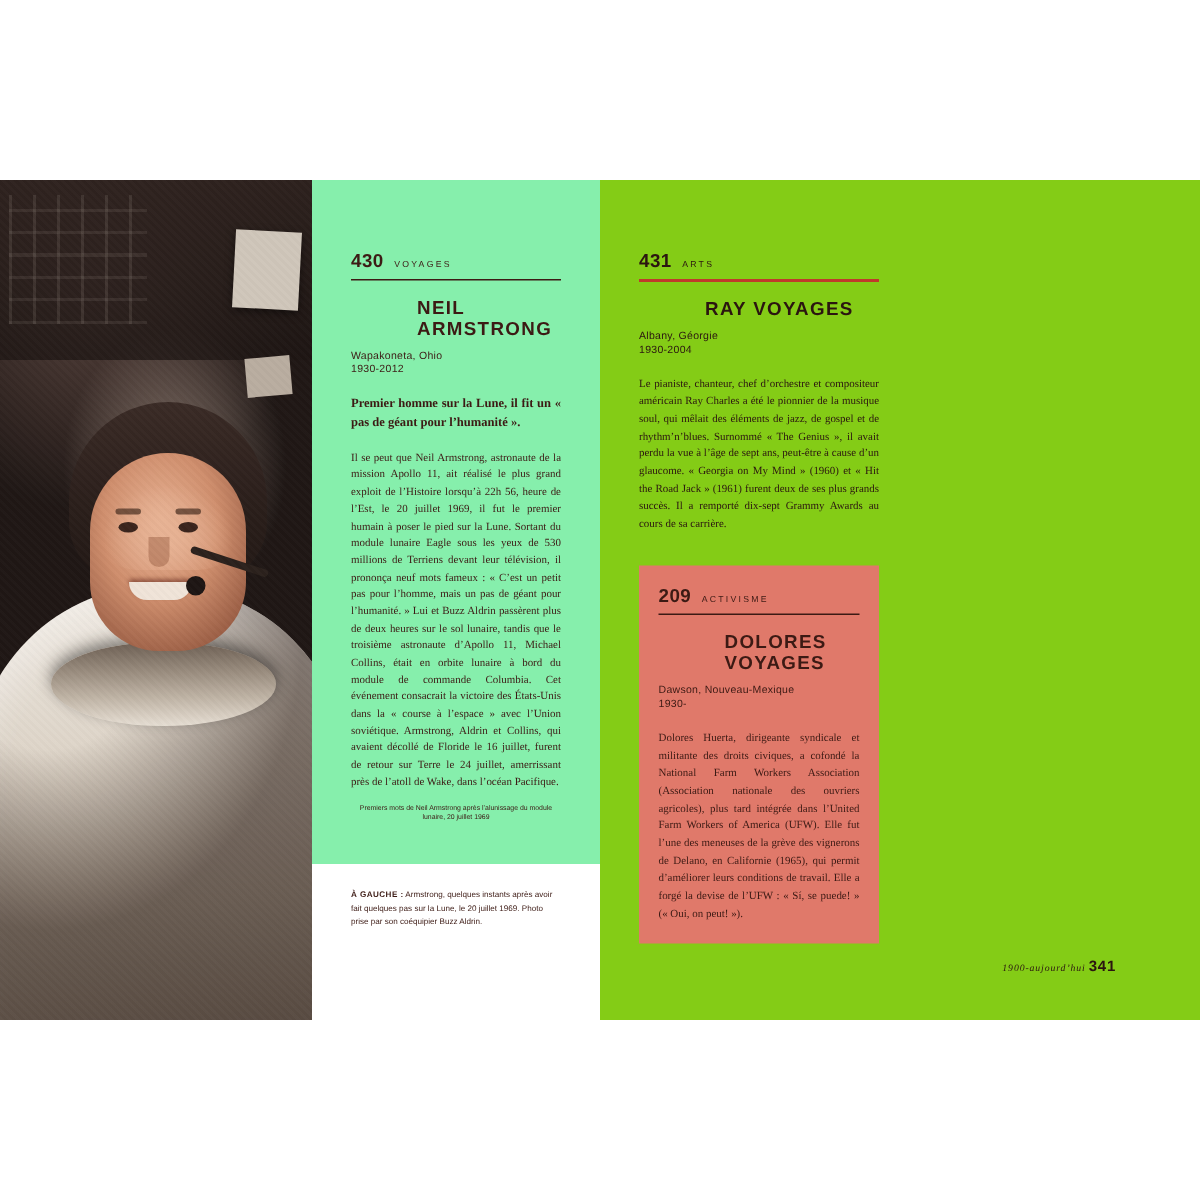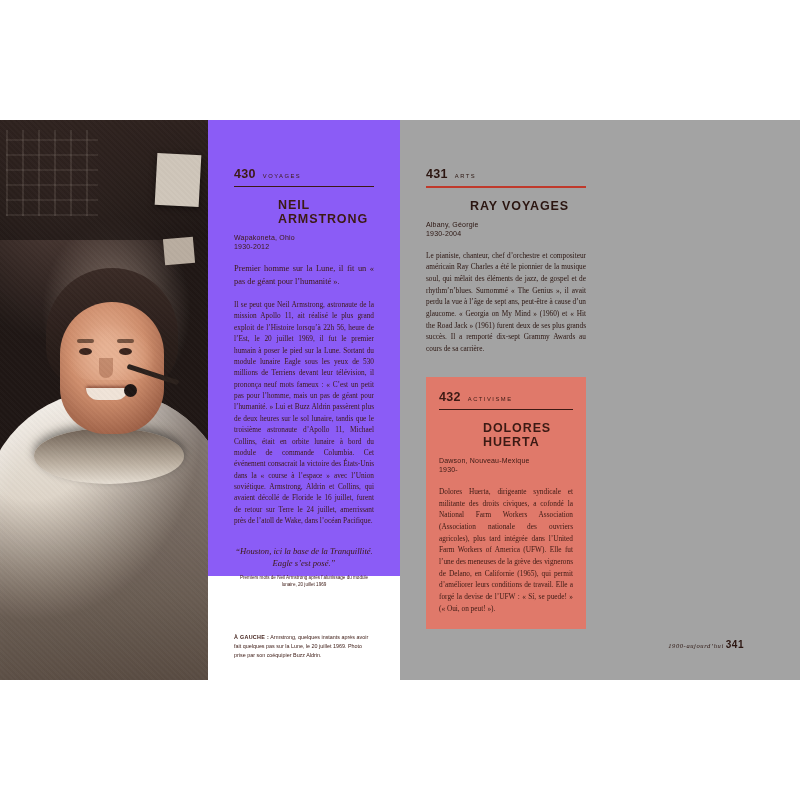--- a/index.html
+++ b/index.html
@@ -22,21 +22,21 @@
     height: 560px;
     display: flex;
     background: #ffffff;
   }
 
   
   #left-page {
     position: relative;
     width: 400px;
     height: 456px;
-    background: #8b5cf6;
+    background: #86efac;
     display: flex;
   }
 
   #photo {
     position: relative;
     width: 208px;
     height: 560px;
     overflow: hidden;
     background: #3a2a24;
   }
@@ -234,21 +234,21 @@
     line-height: 1.45;
   }
   .dates {
     font-family: "Liberation Sans", sans-serif;
     font-size: 7px;
     letter-spacing: .2px;
     margin: 0 0 13px 0;
   }
   .lede {
     font-family: "Liberation Serif", serif;
-    font-weight: normal;
+    font-weight: bold;
     font-size: 8.4px;
     line-height: 1.48;
     text-align: justify;
     margin: 0 0 11px 0;
   }
   .body-text {
     font-family: Liberation Serif, serif;
     font-size: 7.3px;
     line-height: 1.56;
     text-align: justify;
@@ -275,21 +275,21 @@
     line-height: 1.62;
     margin: 44px 0 0 0;
   }
   .caption b { font-weight: bold; letter-spacing: .3px; }
 
   
   #right-page {
     position: relative;
     width: 400px;
     height: 560px;
-    background: #a3a3a3;
+    background: #84cc16;
     box-sizing: border-box;
     padding: 47px 56px 0 26px;
     color: #2b1510;
   }
   #right-page .col {
     width: 160px;
   }
   .rc-body {
     font-family: "Liberation Serif", serif;
     font-size: 7.3px;
@@ -365,21 +365,20 @@
       </div>
       <div class="rule-dark"></div>
 
       <h1 class="name">NEIL ARMSTRONG</h1>
       <p class="birthplace">Wapakoneta, Ohio</p>
       <p class="dates">1930-2012</p>
 
       <p class="lede">Premier homme sur la Lune, il fit un « pas de géant pour l’humanité ».</p>
       <p class="body-text">Il se peut que Neil Armstrong, astronaute de la mission Apollo 11, ait réalisé le plus grand exploit de l’Histoire lorsqu’à 22h 56, heure de l’Est, le 20 juillet 1969, il fut le premier humain à poser le pied sur la Lune. Sortant du module lunaire Eagle sous les yeux de 530 millions de Terriens devant leur télévision, il prononça neuf mots fameux : « C’est un petit pas pour l’homme, mais un pas de géant pour l’humanité. » Lui et Buzz Aldrin passèrent plus de deux heures sur le sol lunaire, tandis que le troisième astronaute d’Apollo 11, Michael Collins, était en orbite lunaire à bord du module de commande Columbia. Cet événement consacrait la victoire des États-Unis dans la « course à l’espace » avec l’Union soviétique. Armstrong, Aldrin et Collins, qui avaient décollé de Floride le 16 juillet, furent de retour sur Terre le 24 juillet, amerrissant près de l’atoll de Wake, dans l’océan Pacifique.</p>
 
-      <p class="quote">“Houston, ici la base de la Tranquillité. Eagle s’est posé.”</p>
       <p class="quote-credit">Premiers mots de Neil Armstrong après l’alunissage du module lunaire, 20 juillet 1969</p>
 
       <p class="caption"><b>À GAUCHE :</b><span> Armstrong, quelques instants après avoir fait quelques pas sur la Lune, le 20 juillet 1969. Photo prise par son coéquipier Buzz Aldrin.</span></p>
     </div>
   </div>
 
   <div id="right-page">
 
     <div class="col">
 
@@ -392,26 +391,26 @@
 
         <h1 class="name">RAY VOYAGES</h1>
         <p class="birthplace">Albany, Géorgie</p>
         <p class="dates">1930-2004</p>
 
         <p class="rc-body">Le pianiste, chanteur, chef d’orchestre et compositeur américain Ray Charles a été le pionnier de la musique soul, qui mêlait des éléments de jazz, de gospel et de rhythm’n’blues. Surnommé « The Genius », il avait perdu la vue à l’âge de sept ans, peut-être à cause d’un glaucome. « Georgia on My Mind » (1960) et « Hit the Road Jack » (1961) furent deux de ses plus grands succès. Il a remporté dix-sept Grammy Awards au cours de sa carrière.</p>
       </div>
 
       <div class="card">
         <div class="entry-num-row">
-          <span class="entry-num">432</span>
+          <span class="entry-num">209</span>
           <span class="entry-cat">ACTIVISME</span>
         </div>
         <div class="rule-dark"></div>
 
-        <h1 class="name">DOLORES HUERTA</h1>
+        <h1 class="name">DOLORES VOYAGES</h1>
         <p class="birthplace">Dawson, Nouveau-Mexique</p>
         <p class="dates">1930-</p>
 
         <p class="rc-body">Dolores Huerta, dirigeante syndicale et militante des droits civiques, a cofondé la National Farm Workers Association (Association nationale des ouvriers agricoles), plus tard intégrée dans l’United Farm Workers of America (UFW). Elle fut l’une des meneuses de la grève des vignerons de Delano, en Californie (1965), qui permit d’améliorer leurs conditions de travail. Elle a forgé la devise de l’UFW : « Sí, se puede! » (« Oui, on peut! »).</p>
       </div>
 
     </div>
 
     <div id="folio">
       <span class="era">1900-aujourd’hui</span>

